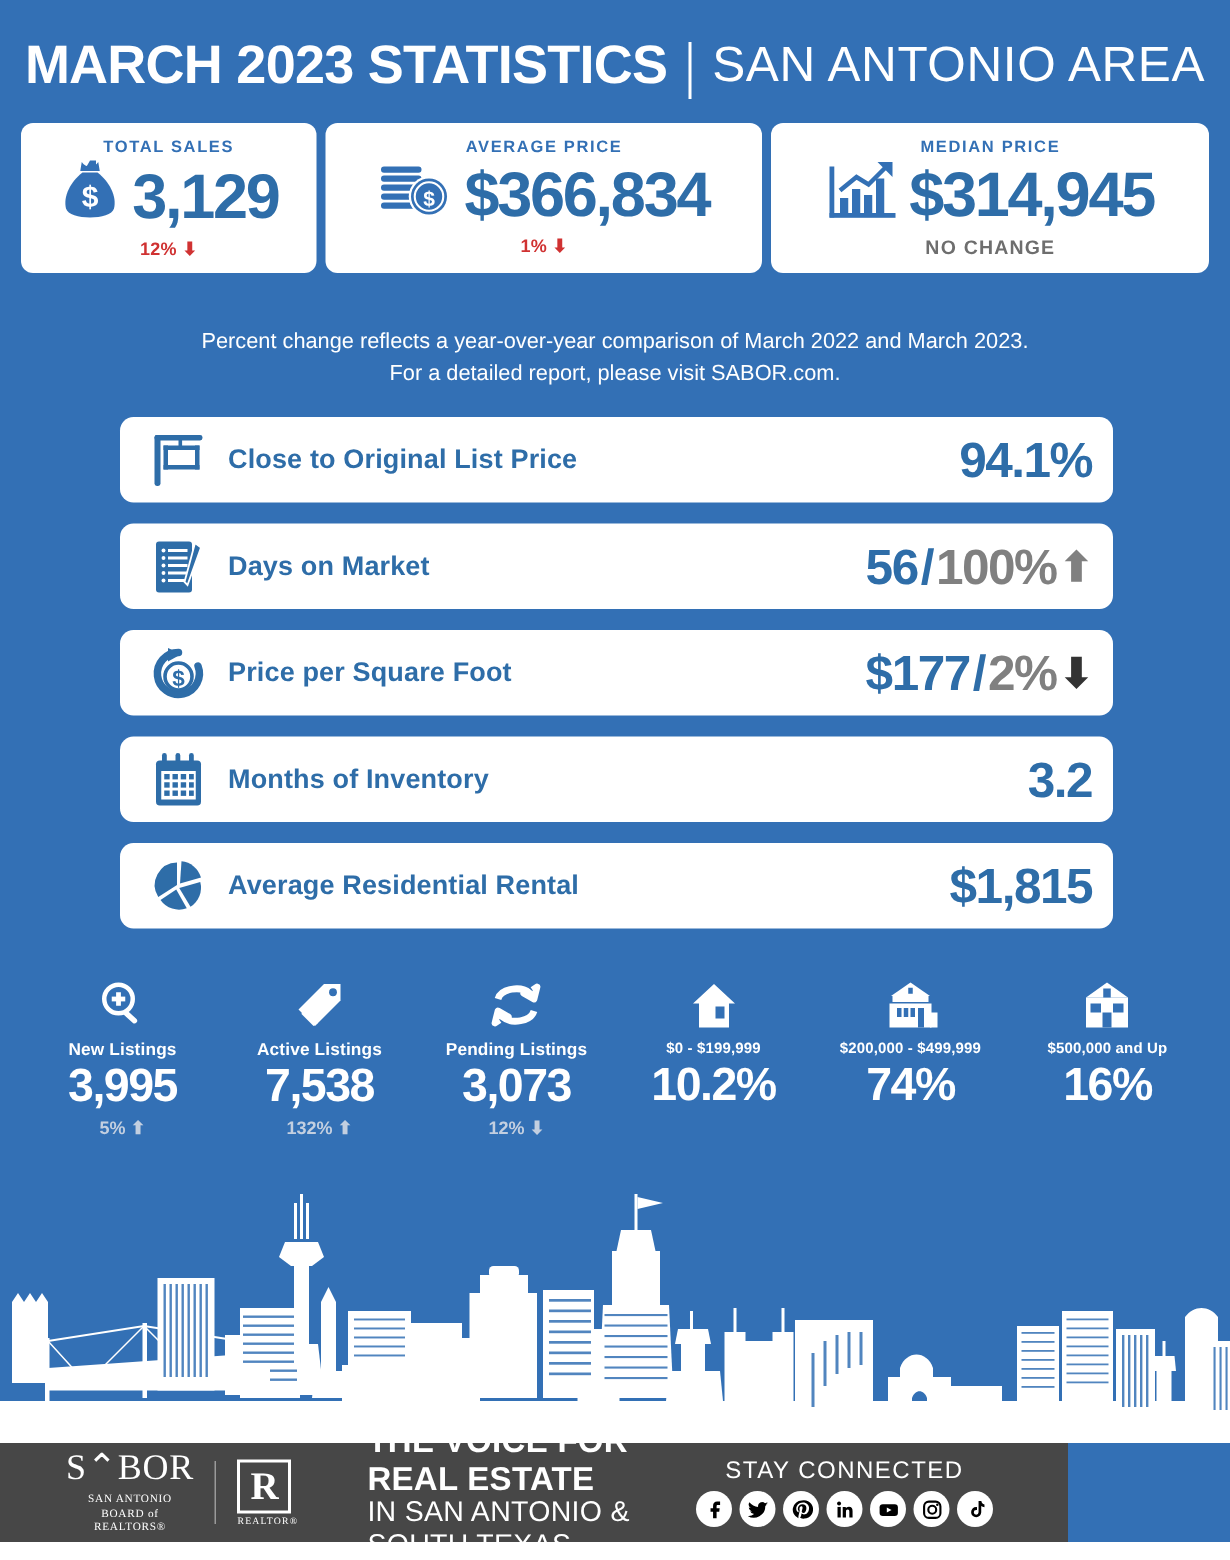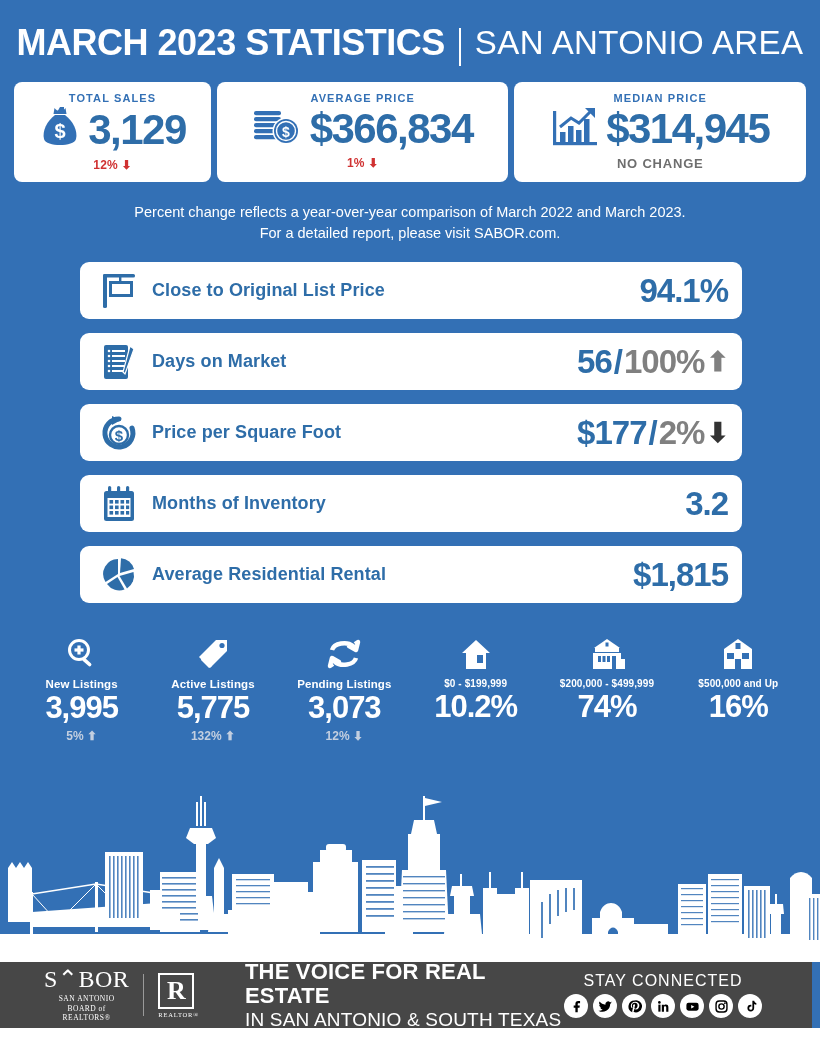--- a/index.html
+++ b/index.html
@@ -97,21 +97,21 @@
     letter-spacing: 0.8px;
   }
   .card-icon { display: block; }
 
   
   #note {
     text-align: center;
     color: #ffffff;
     font-size: 14.5px;
     line-height: 1.45;
-    padding: 20px 40px 10px;
+    padding: 36px 40px 10px;
     font-weight: 400;
   }
 
   
   #rows {
     padding: 8px 78px 0 80px;
   }
   .mrow {
     background: #ffffff;
     border-radius: 9px;
@@ -193,21 +193,21 @@
   #skyline {
     position: absolute;
     left: 0; bottom: 78px;
     width: 820px; height: 180px;
   }
 
   
   #footer {
     position: absolute;
     left: 0; bottom: 12px;
-    width: 812px; height: 66px;
+    width: 712px; height: 66px;
     background: #474747;
     display: flex;
     align-items: center;
     padding: 0 24px;
   }
   #footer-bottom-strip {
     position: absolute;
     left: 0; bottom: 0;
     width: 820px; height: 12px;
     background: #ffffff;
@@ -495,21 +495,21 @@
 
     <div class="bcol">
       <div class="bcol-icon">
         <svg width="34" height="34" viewBox="0 0 34 34">
           <path d="M20 3 L31 3 L31 14 L14 31 L3 20 Z" fill="#ffffff"></path>
           <circle cx="26" cy="8.5" r="2.6" fill="#3370b5"></circle>
           <path d="M16 29 L6 19 L5 23 L13 31 Z" fill="#ffffff"></path>
         </svg>
       </div>
       <div class="bcol-label">Active Listings</div>
-      <div class="bcol-value">5,775</div>
+      <div class="bcol-value">7,538</div>
       <div class="bcol-change">
         <span>132%</span> <span>⬆</span>
       </div>
     </div>
 
     <div class="bcol">
       <div class="bcol-icon">
         <svg width="34" height="34" viewBox="0 0 34 34">
           <path d="M5 13 C7 6 20 4 26 9 L22 9 L29 13 L31 5 L28 7" fill="none" stroke="#ffffff" stroke-width="4.5" stroke-linejoin="round"></path>
           <path d="M29 21 C27 28 14 30 8 25 L12 25 L5 21 L3 29 L6 27" fill="none" stroke="#ffffff" stroke-width="4.5" stroke-linejoin="round"></path>

